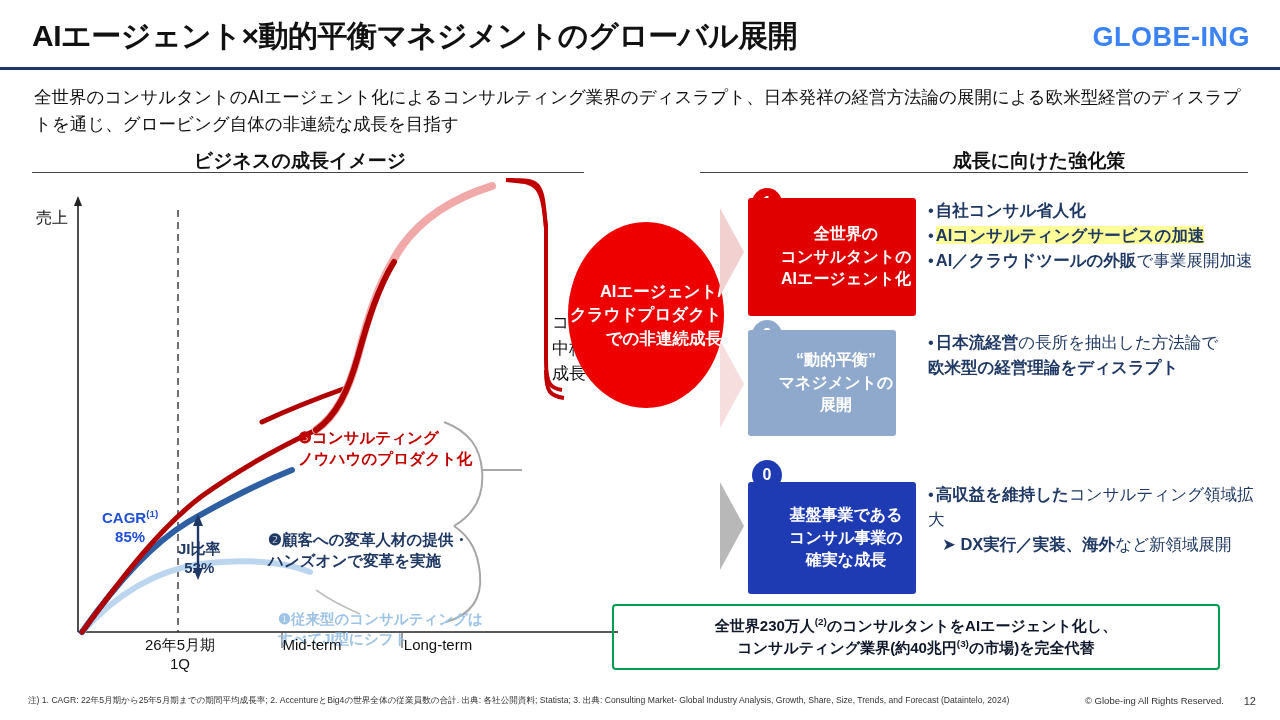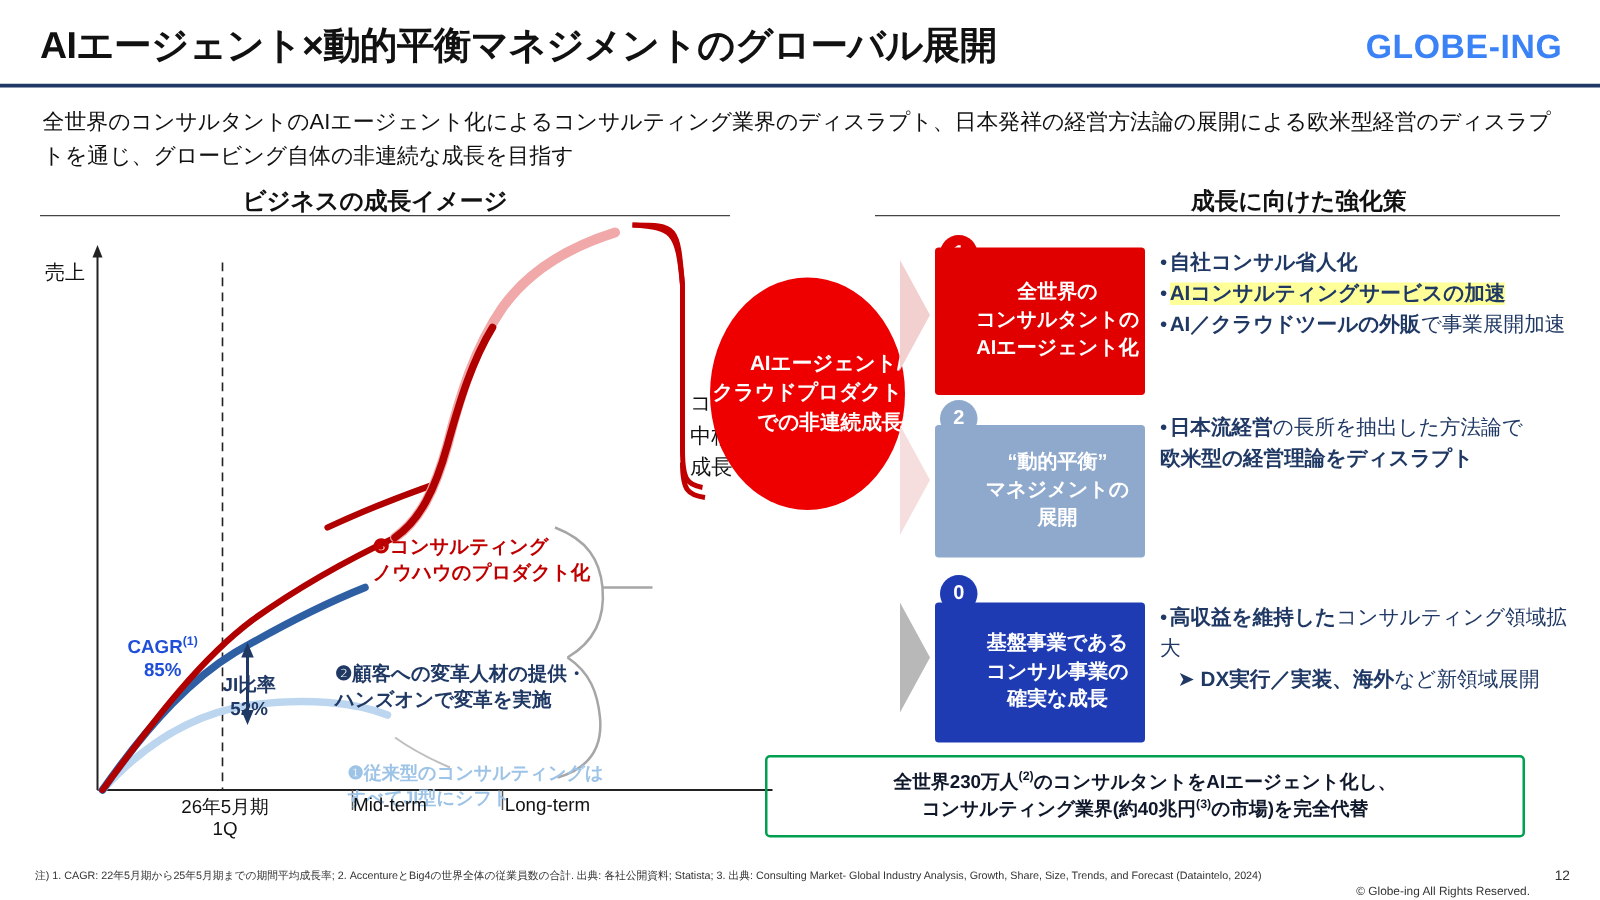--- a/index.html
+++ b/index.html
@@ -78,21 +78,21 @@
     display: flex; align-items: center; justify-content: center;
     text-align: right; font-size: 16.5px; font-weight: bold; line-height: 1.42;
   }
   
   .sbox {
     position: absolute; color: #fff; font-weight: bold; text-align: center;
     display: flex; align-items: center; justify-content: center;
     font-size: 16px; line-height: 1.4; border-radius: 3px; padding-left: 28px;
   }
   .sbox-1 { left: 748px; top: 198px; width: 168px; height: 118px; background: #e00000; }
-  .sbox-2 { left: 748px; top: 330px; width: 168px; height: 106px; background: #8fa9cd; margin-top: 10px; }
+  .sbox-2 { left: 748px; top: 330px; width: 148px; height: 106px; background: #8fa9cd; }
   .sbox-0 { left: 748px; top: 482px; width: 168px; height: 112px; background: #1f3bb3; }
   .num-badge {
     position: absolute; width: 30px; height: 30px; border-radius: 50%;
     color: #fff; font-weight: bold; font-size: 16px;
     display: flex; align-items: center; justify-content: center;
   }
   .nb1 { left: 752px; top: 188px; background: #e00000; }
   .nb2 { left: 752px; top: 320px; background: #8fa9cd; }
   .nb0 { left: 752px; top: 460px; background: #1f3bb3; }
   .bullets {
@@ -112,21 +112,21 @@
     display: flex; align-items: center; justify-content: center;
     text-align: center; color: #0f172a; font-weight: bold;
     font-size: 15px; line-height: 1.45;
   }
   
   .footnote {
     position: absolute; left: 28px; bottom: 14px; width: 990px;
     font-size: 8.6px; color: #333; line-height: 1.3;
   }
   .copyright {
-    position: absolute; right: 56px; bottom: 1px;
+    position: absolute; right: 56px; bottom: 14px;
     font-size: 9.5px; color: #333; margin-left: 24px;
   }
   .pagenum {
     position: absolute; right: 24px; bottom: 13px;
     font-size: 11px; color: #333;
   }
   sup { font-size: 0.66em; }
 </style>
 </head>
 <body>

